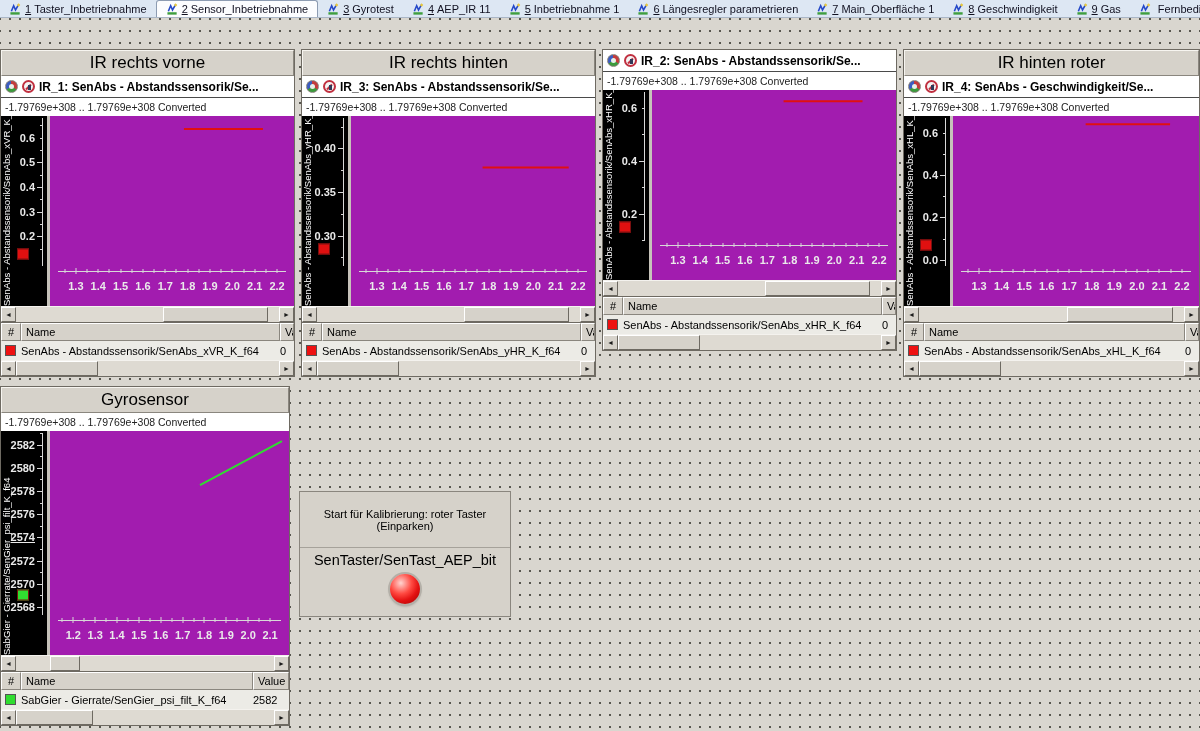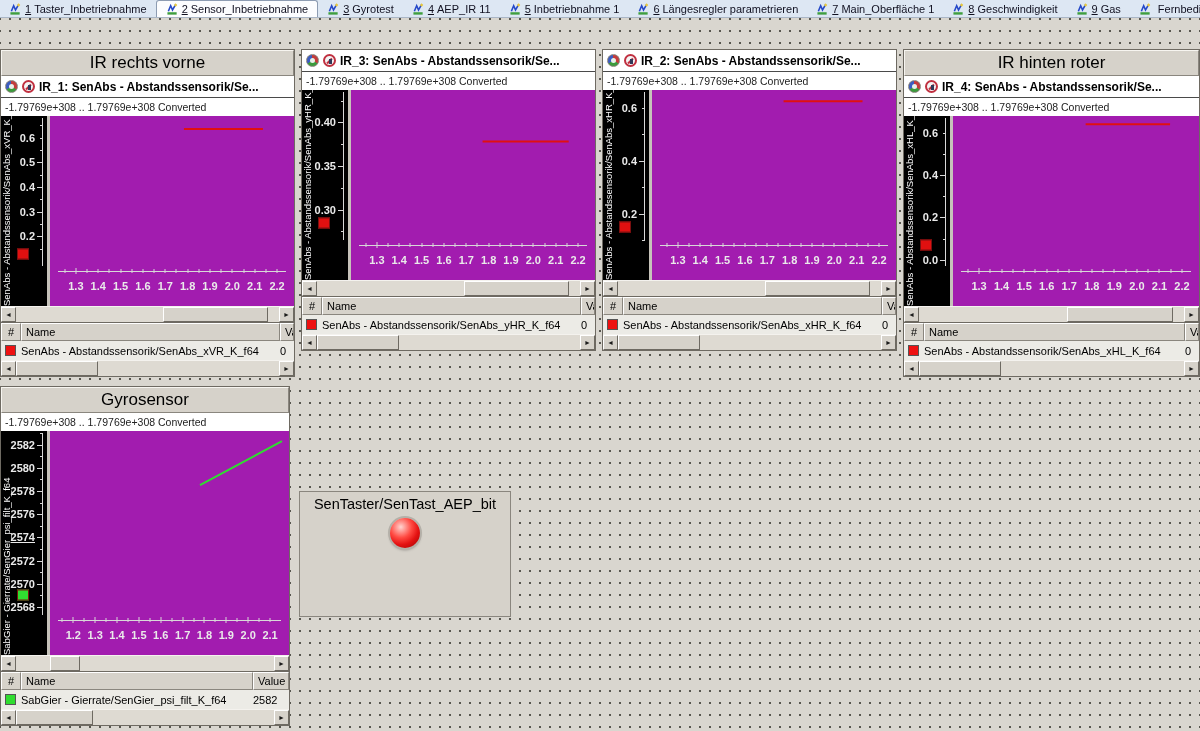--- a/index.html
+++ b/index.html
@@ -301,20 +301,21 @@
     <div class="hscroll">
       <div class="sb-btn">◄</div>
       <div class="sb-track">
           <div class="sb-thumb" style="left:0%;width:31%;"></div>
         </div>
       <div class="sb-btn">►</div>
     </div>
   </div>
 
   <div class="panel" style="left:301px;top:10px;width:295px;">
+    <div class="ptitle">IR rechts hinten</div>
     <div class="phead">
       <span class="ico ico-anim"></span>
       <span class="ico ico-no"></span>
       <span class="lbl">IR_3:  SenAbs  -  Abstandssensorik/Se...</span>
     </div>
     <div class="prange">-1.79769e+308 .. 1.79769e+308  Converted</div>
     <div class="plot-region pr-top">
       <div class="ystrip">
         <div class="yrot">SenAbs - Abstandssensorik/SenAbs_yHR_K_f64</div>
         <div class="ylabels">
@@ -488,21 +489,21 @@
         </div>
       <div class="sb-btn">►</div>
     </div>
   </div>
 
   <div class="panel" style="left:903px;top:10px;width:297px;">
     <div class="ptitle">IR hinten roter</div>
     <div class="phead">
       <span class="ico ico-anim"></span>
       <span class="ico ico-no"></span>
-      <span class="lbl">IR_4:  SenAbs  -  Abstandssensorik/Se...</span>
+      <span class="lbl">IR_4:  SenAbs  -  Geschwindigkeit/Se...</span>
     </div>
     <div class="prange">-1.79769e+308 .. 1.79769e+308  Converted</div>
     <div class="plot-region pr-top">
       <div class="ystrip">
         <div class="yrot">SenAbs - Abstandssensorik/SenAbs_xHL_K_f64</div>
         <div class="ylabels">
             <div class="ylab" style="top: 95.7143%;">0.0</div>
             <div class="ylab" style="top: 67.1429%;">0.2</div>
             <div class="ylab" style="top: 38.5714%;">0.4</div>
             <div class="ylab" style="top: 10%;">0.6</div>
@@ -680,19 +681,23 @@
     <div class="hscroll">
       <div class="sb-btn">◄</div>
       <div class="sb-track">
           <div class="sb-thumb" style="left:0%;width:30%;"></div>
         </div>
       <div class="sb-btn">►</div>
     </div>
   </div>
 
   <div class="calib">
+    <div class="calib-top">
+      <div>Start für Kalibrierung: roter Taster</div>
+      <div>(Einparken)</div>
+    </div>
     <div class="calib-bot">
       <div class="calib-sig">SenTaster/SenTast_AEP_bit</div>
       <div class="led"></div>
     </div>
   </div>
 
 </div>
 
 </body></html>

